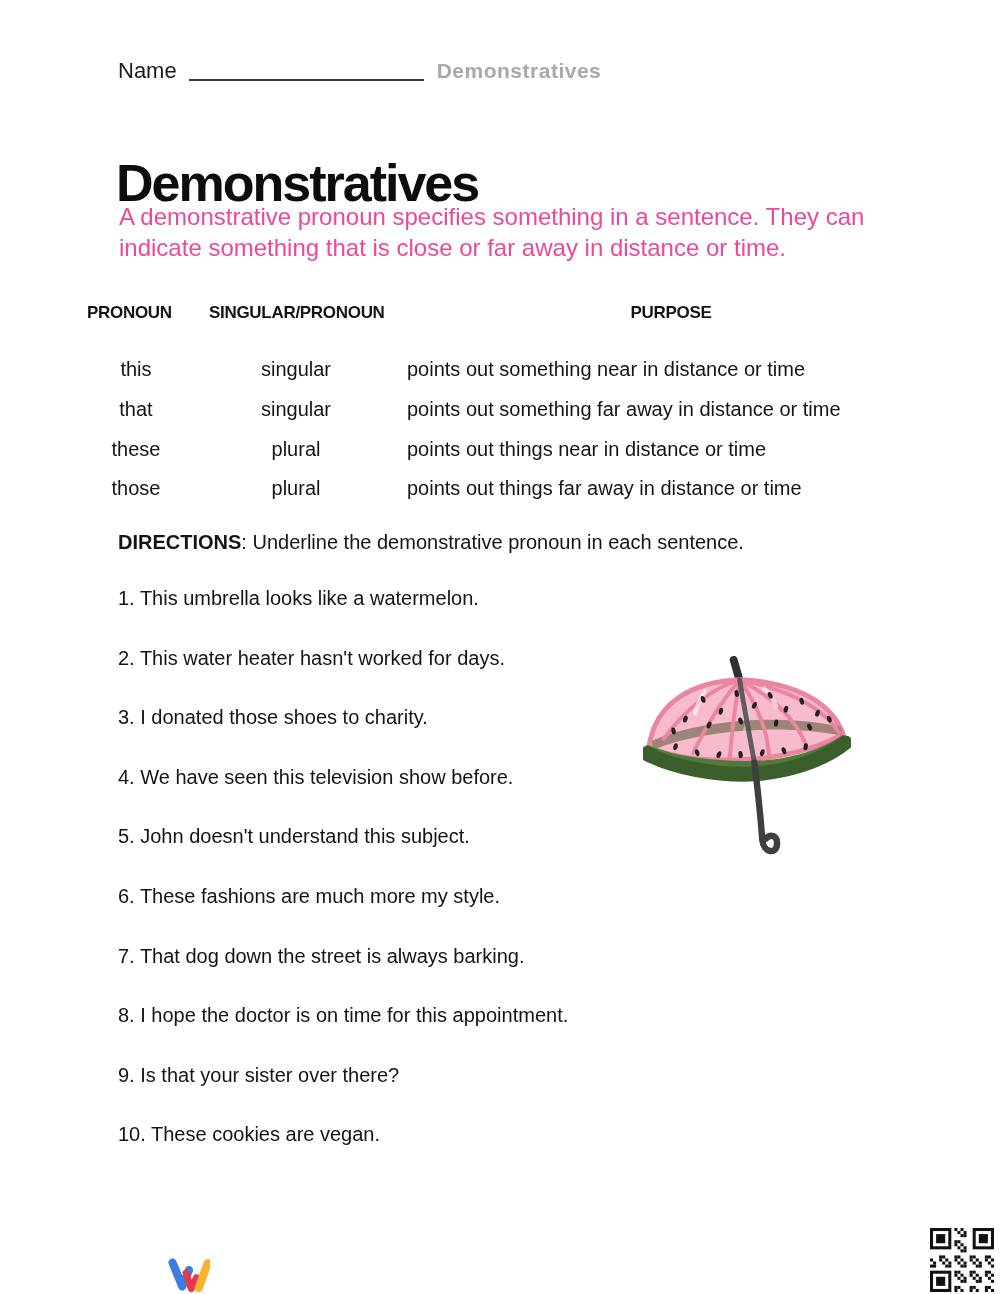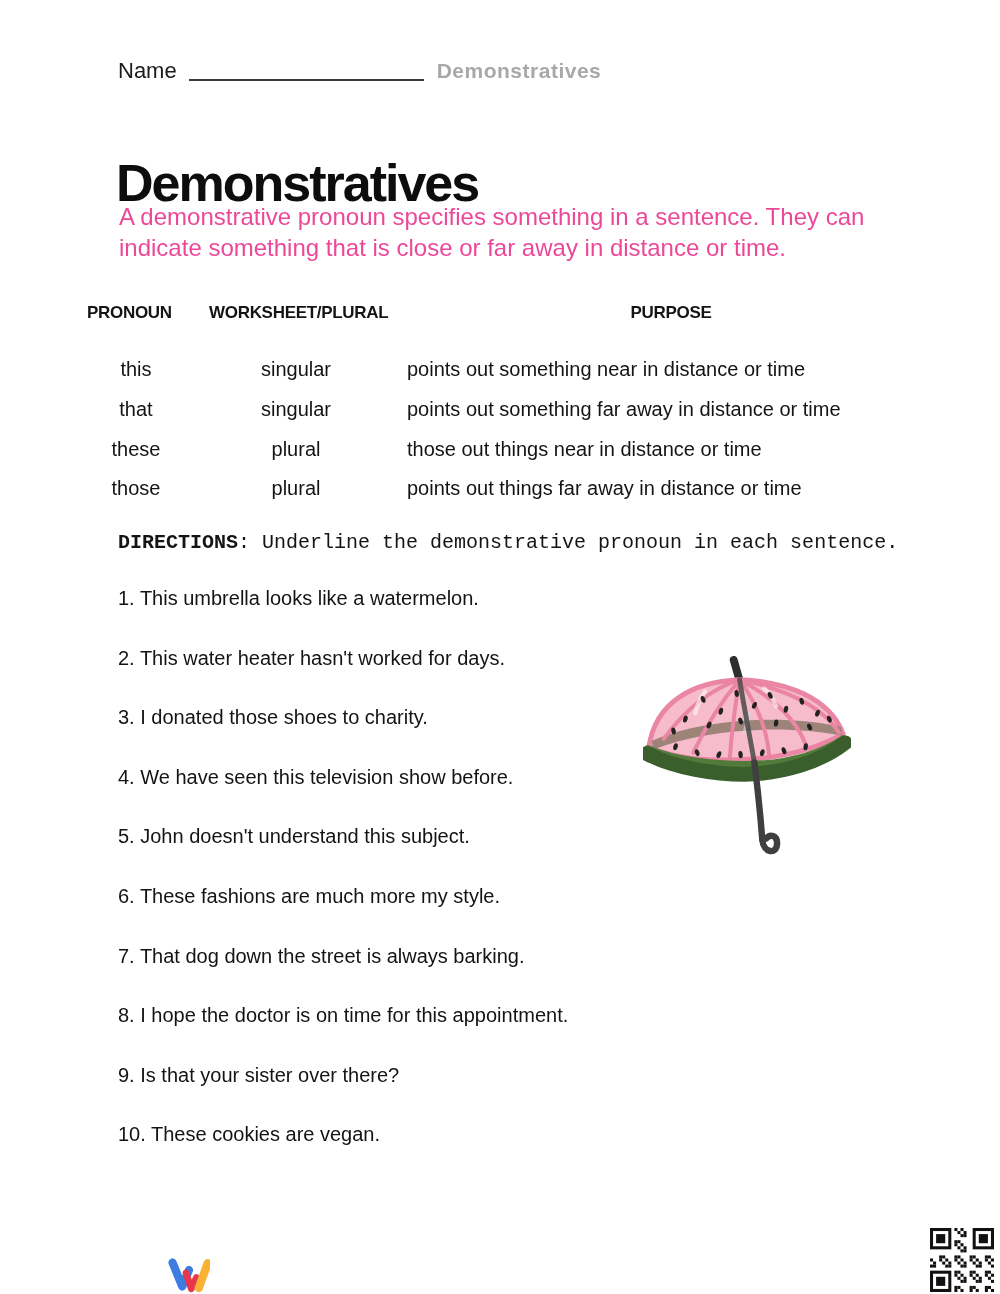--- a/index.html
+++ b/index.html
@@ -20,21 +20,21 @@
   .pron-table{position:absolute;left:87px;top:303px;width:850px;}
   .t-head,.t-row{display:grid;grid-template-columns:98px 174px 528px;column-gap:24px;align-items:center;}
   .t-head{font-weight:bold;font-size:17px;letter-spacing:-.3px;}
   .t-head .c1,.t-head .c2,.t-head .c3{text-align:center;}
   .t-head .c1{text-align:left;}
   .t-body{margin-top:27px;}
   .t-row{height:39.7px;font-size:20px;}
   .t-row .c1,.t-row .c2{text-align:center;}
   .t-row .c3{text-align:left;}
   
-  .directions{position:absolute;left:118px;top:531px;font-size:20px;font-family:Liberation Mono, monospace;}
+  .directions{position:absolute;left:118px;top:531px;font-size:20px;}
   .directions b{font-weight:bold;}
   
   .sentences{position:absolute;left:118px;top:588px;list-style:none;margin:0;padding:0;}
   .sentences li{font-size:20px;line-height:20px;margin-bottom:39.6px;white-space:nowrap;}
   
   .umbrella{position:absolute;left:643px;top:656px;width:208px;height:212px;}
   
   .footer-logo{position:absolute;left:10px;top:1252px;display:flex;align-items:flex-end;flex-direction:column;}
   .logo-mark{width:42px;height:42px;}
   .logo-text{margin-left:6px;font-size:20px;font-weight:bold;letter-spacing:.4px;}
@@ -58,38 +58,38 @@
   <h1 class="title">Demonstratives</h1>
 
   <div class="intro">
     <div>A demonstrative pronoun specifies something in a sentence. They can</div>
     <div>indicate something that is close or far away in distance or time.</div>
   </div>
 
   <div class="pron-table">
     <div class="t-head">
       <div class="c1">PRONOUN</div>
-      <div class="c2">WORKSHEET/PLURAL</div>
+      <div class="c2">SINGULAR/PRONOUN</div>
       <div class="c3">PURPOSE</div>
     </div>
     <div class="t-body">
       <div class="t-row">
         <div class="c1">this</div>
         <div class="c2">singular</div>
         <div class="c3">points out something near in distance or time</div>
       </div>
       <div class="t-row">
         <div class="c1">that</div>
         <div class="c2">singular</div>
         <div class="c3">points out something far away in distance or time</div>
       </div>
       <div class="t-row">
         <div class="c1">these</div>
         <div class="c2">plural</div>
-        <div class="c3">those out things near in distance or time</div>
+        <div class="c3">points out things near in distance or time</div>
       </div>
       <div class="t-row">
         <div class="c1">those</div>
         <div class="c2">plural</div>
         <div class="c3">points out things far away in distance or time</div>
       </div>
     </div>
   </div>
 
   <div class="directions">

